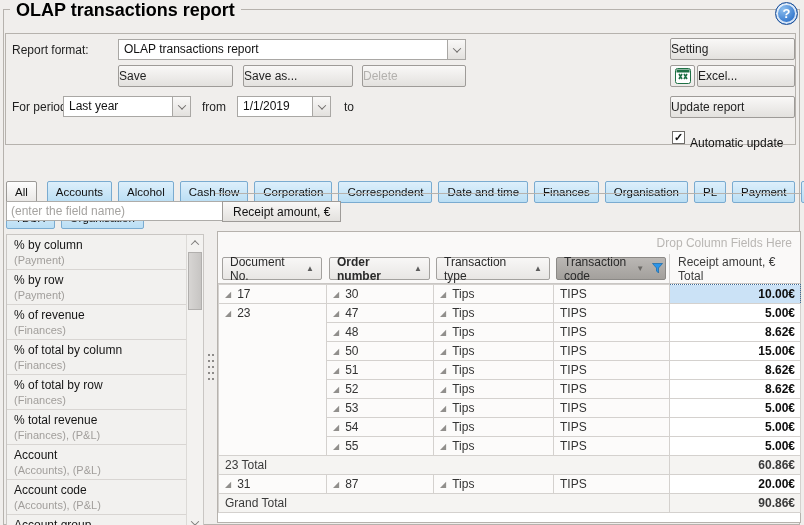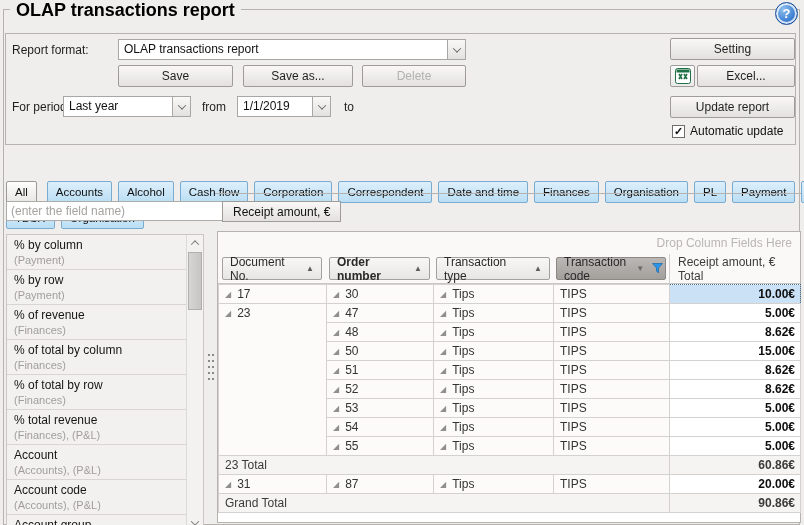--- a/index.html
+++ b/index.html
@@ -23,32 +23,32 @@
        border:1px solid var(--panel-border,#b6b2ad);}
   .lbl{position:absolute;font-size:12px;color:#1f1f1f;white-space:nowrap;}
   .combo{position:absolute;height:21px;background:#fff;
        border:1px solid #a9a7a4;box-sizing:border-box;}
   .combo .cval{position:absolute;left:5px;top:0;line-height:19px;font-size:12px;color:#111;white-space:nowrap;}
   .chev{position:absolute;right:0;top:0;bottom:0;width:17px;
        background:linear-gradient(var(--button-face-top,#f9f8f7),var(--button-face-bottom,#e3e1de));
        border-left:1px solid #a9a7a4;display:flex;align-items:center;justify-content:center;cursor:pointer;}
   .chev i{width:5px;height:5px;border-right:1.6px solid #6e6c6a;border-bottom:1.6px solid #6e6c6a;
        transform:rotate(45deg) translate(-1px,-1px);}
-  .btn{position:absolute;display:flex;align-items:center;justify-content:center;
+  .btn{position:absolute;display:flex;align-items:center;justify-content:flex-start;
        border:1px solid var(--button-border,#9e9b98);border-radius:2px;box-sizing:border-box;
        background:linear-gradient(var(--button-face-top,#f9f8f7),var(--button-face-bottom,#e3e1de));
        font-size:12px;color:#1f1f1f;cursor:pointer;white-space:nowrap;}
   .btn.disabled{color:#b3b1ae;cursor:default;}
   .iconbox{position:absolute;display:flex;align-items:center;justify-content:center;
        border:1px solid var(--button-border,#9e9b98);border-radius:2px;box-sizing:border-box;
        background:linear-gradient(#fdfdfd,#eceae8);}
   .checkrow{position:absolute;display:flex;align-items:center;gap:5px;cursor:pointer;}
   .checkbox{width:13px;height:13px;background:#fff;border:1px solid #6f6d6a;box-sizing:border-box;
        display:flex;align-items:center;justify-content:center;font-size:11px;font-weight:bold;color:#111;line-height:1;}
-  .checklabel{font-size:12px;color:#111;}
+  .checklabel{font-size:12px;color:#111;margin-top:12px;}
   
   .tabs{position:absolute;left:6px;display:flex;gap:6px;}
   .tab{height:22px;padding:0 8px;display:inline-flex;align-items:center;box-sizing:border-box;
        border:1px solid var(--tab-blue-border,#7aabd0);border-radius:2px;font-size:11.5px;color:#111;
        background:linear-gradient(var(--tab-blue-top,#ddeffb),var(--tab-blue-bottom,#badef4));cursor:pointer;white-space:nowrap;margin-top:29px;}
   .tab.all{border-color:#9b9996;background:linear-gradient(#fdfdfd,#e9e7e5);margin-right:4px;}
   
   .search{position:absolute;left:6px;top:201px;width:220px;height:20px;box-sizing:border-box;
        border:1px solid #aeaca9;background:#fff;font-family:"Liberation Sans",sans-serif;
        font-size:12px;padding:0 4px;color:#111;}

